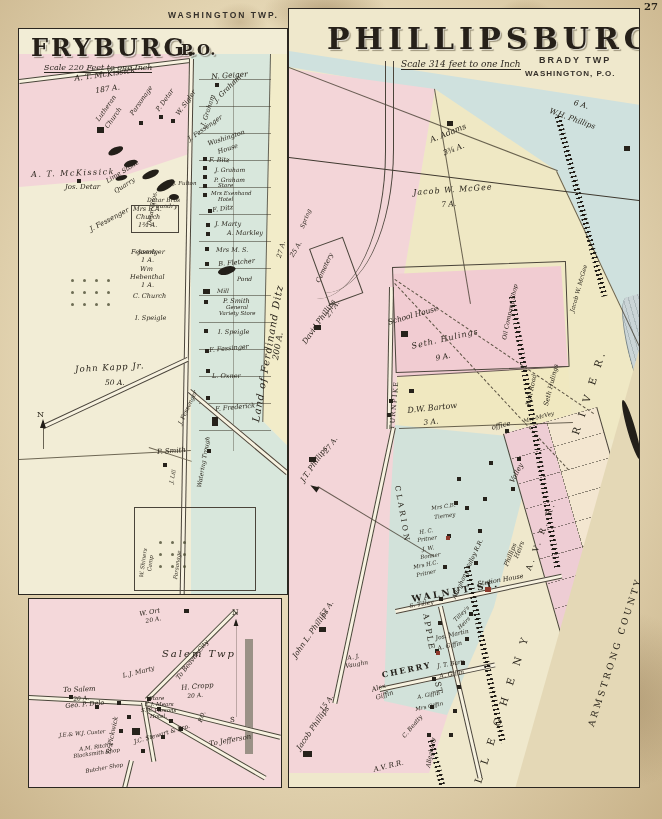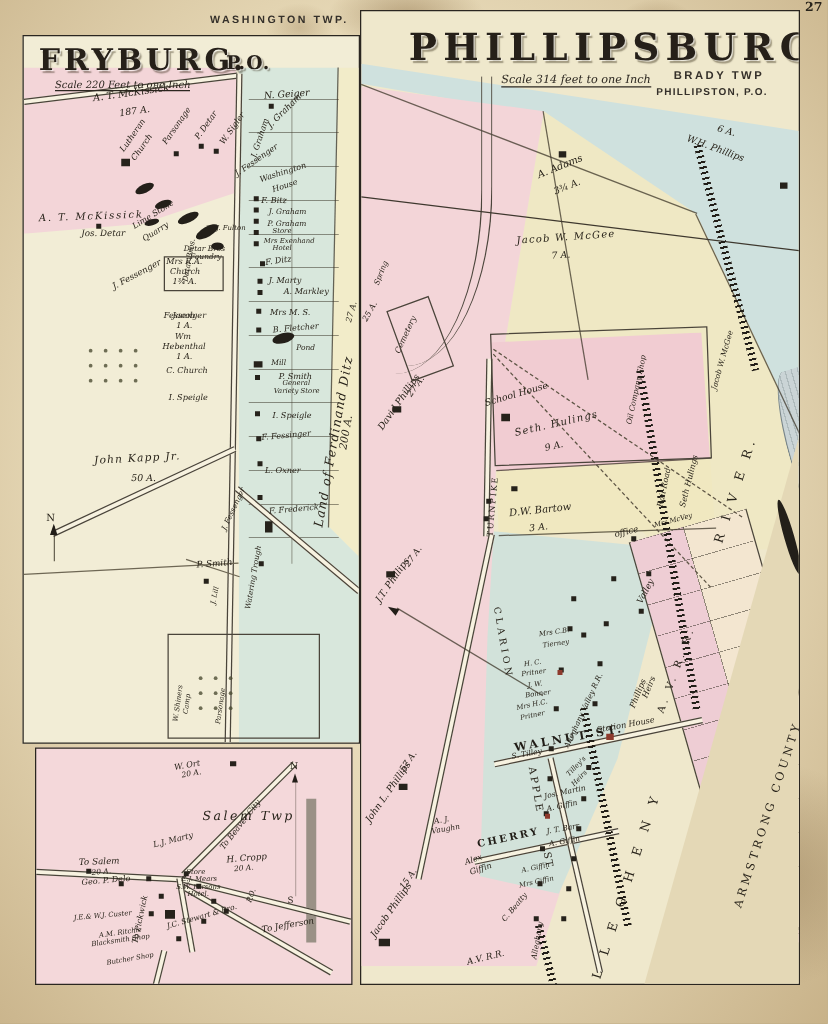--- a/index.html
+++ b/index.html
@@ -250,21 +250,21 @@
     <div class="rr" style="left:220px;top:288px;height:276px;transform:rotate(-9.5deg);"></div>
     <div class="rr" style="left:175px;top:558px;height:180px;transform:rotate(-11.5deg);"></div>
     <div class="rr" style="left:139px;top:732px;height:50px;transform:rotate(-14deg);"></div>
 
     <div class="hair" style="left:145px;top:548px;width:136px;height:1px;transform:rotate(211deg);"></div>
     <div class="tri-up" style="left:26px;top:472px;transform:rotate(-59deg);"></div>
 
     <div class="maintitle" style="left:38px;top:12px;font-size:30px;letter-spacing:5px;">PHILLIPSBURG.</div>
     <div class="scale" style="left:112px;top:50px;font-size:9px;">Scale 314 feet to one Inch</div>
     <div class="twp" style="left:250px;top:46px;font-size:9px;letter-spacing:2px;">BRADY TWP</div>
-    <div class="twp" style="left:236px;top:60px;font-size:8px;letter-spacing:1px;">PHILLIPSTON, P.O.</div>
+    <div class="twp" style="left:236px;top:60px;font-size:8px;letter-spacing:1px;">WASHINGTON, P.O.</div>
 
     <div class="region">
         <span class="lbl" style="left: 140px; top: 128px; font-size: 8px; transform: rotate(-22deg);">A. Adams</span>
         <span class="lbl" style="left: 153px; top: 141px; font-size: 7.5px; transform: rotate(-22deg);">3¾ A.</span>
         <span class="lbl" style="left: 286px; top: 90px; font-size: 7.5px; transform: rotate(16deg);">6 A.</span>
         <span class="lbl" style="left: 262px; top: 98px; font-size: 7.5px; transform: rotate(20deg);">W.H. Phillips</span>
         <span class="lbl" style="left: 26px; top: 272px; font-size: 6.5px; transform: rotate(-65deg);">Cemetery</span>
         <span class="lbl" style="left: 10px; top: 218px; font-size: 6px; transform: rotate(-68deg);">Spring</span>
         <span class="lbl" style="left: 0px; top: 246px; font-size: 6.5px; transform: rotate(-60deg);">25 A.</span>
         <span class="lbl" style="left: 124px; top: 180px; font-size: 8px; transform: rotate(-4deg); letter-spacing: 1px;">Jacob W. McGee</span>

